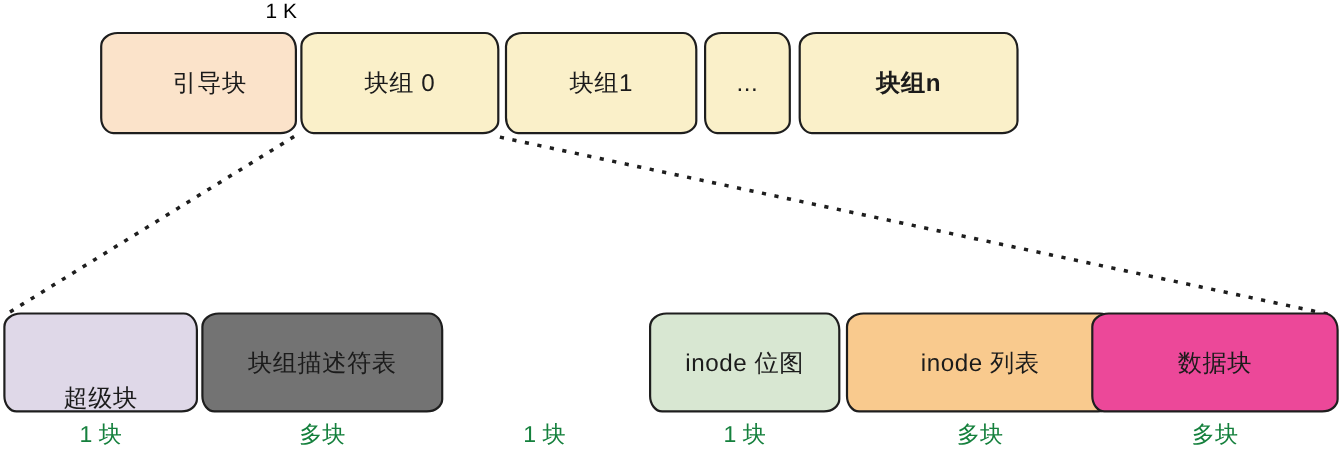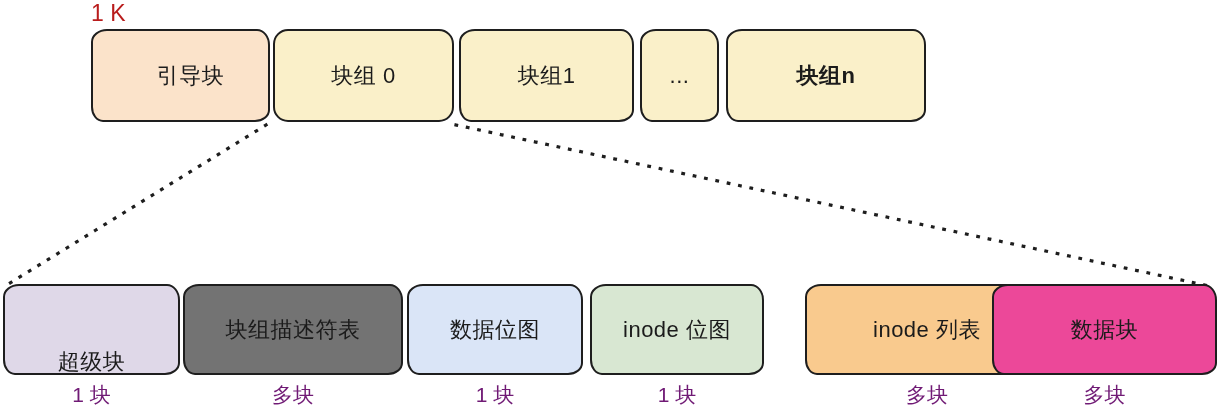--- a/index.html
+++ b/index.html
@@ -28,50 +28,50 @@
     color: #1b1b1b;
     letter-spacing: 0.5px;
     
     border-radius: 16px 13px 15px 12px / 13px 16px 12px 15px;
   }
   .top-box    { top: 29px;  height: 93px; }
   .bottom-box { top: 284px; height: 91px; }
 
   
   .b-boot  { left: 91px;  width: 179px; padding-left: 20px; }
-  .b-g0    { left: 273px; width: 181px; border-radius: 15px; }
+  .b-g0    { left: 273px; width: 181px; }
   .b-g1    { left: 459px; width: 175px; }
   .b-dots  { left: 640px; width: 79px;  }
   .b-gn    { left: 726px; width: 200px; font-weight: bold; }
 
   
   .b-super { left: 3px;   width: 177px; align-items: flex-end; }
   .b-desc  { left: 183px; width: 220px; }
   .b-dbm   { left: 407px; width: 176px; }
   .b-ibm   { left: 590px; width: 174px; }
-  .b-ilist { left: 769px; width: 244px; margin-left: 36px; }
+  .b-ilist { left: 769px; width: 244px; }
   .b-data  { left: 992px; width: 225px; }
 
   .size-label {
     position: absolute;
     left: 91px;
     width: 179px;
     top: 0px;
     height: 26px;
-    text-align: left;
-    font-size: 23px;
-    color: #b91c1c;
+    text-align: right;
+    font-size: 19px;
+    color: #000000;
   }
   .count-label {
     position: absolute;
     top: 381px;
     height: 26px;
     text-align: center;
     font-size: 21px;
-    color: #701a75;
+    color: #15803d;
   }
   .connectors {
     position: absolute;
     left: 0; top: 0;
     width: 1220px;
     height: 410px;
     pointer-events: none;
   }
 </style>
 </head>
@@ -101,23 +101,20 @@
     <line x1="266" y1="125" x2="10" y2="283" stroke="#1e1e1e" stroke-width="3.2" stroke-linecap="square" stroke-dasharray="0.6 10.5"></line>
     <line x1="456" y1="125" x2="1214" y2="287" stroke="#1e1e1e" stroke-width="3.2" stroke-linecap="square" stroke-dasharray="0.6 11"></line>
   </svg>
 
   <div class="box bottom-box b-super" style="background: rgb(223, 216, 232);">
     <span>超级块</span>
   </div>
   <div class="box bottom-box b-desc" style="background: #737373;">
     <span>块组描述符表</span>
   </div>
-  <div class="box bottom-box b-dbm" style="background: rgb(218, 229, 247);">
-    <span>数据位图</span>
-  </div>
   <div class="box bottom-box b-ibm" style="background: rgb(216, 231, 210);">
     <span>inode 位图</span>
   </div>
   <div class="box bottom-box b-ilist" style="background: rgb(249, 202, 142);">
     <span>inode 列表</span>
   </div>
   <div class="box bottom-box b-data" style="background: #ec4899;">
     <span>数据块</span>
   </div>
 

